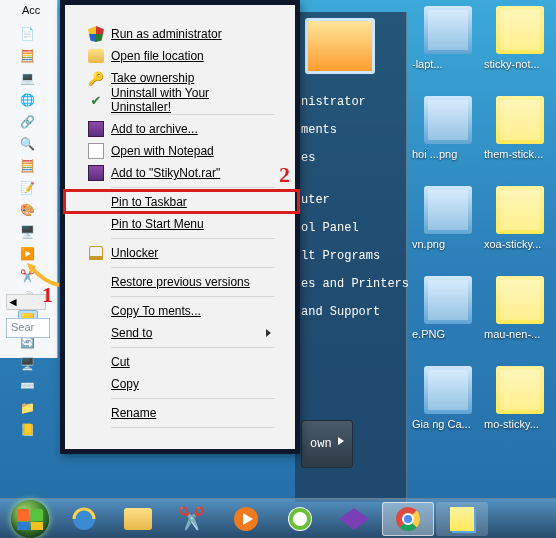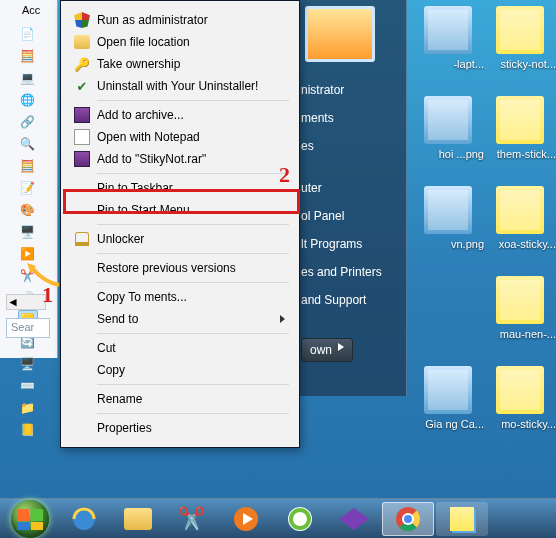--- a/index.html
+++ b/index.html
@@ -11,21 +11,21 @@
     overflow: hidden;
     position: relative;
     background: linear-gradient(180deg, #3ba9d9 0%, #2c7fb8 50%, #256ea8 100%);
   }
 
   
   .desktop { position: absolute; inset: 0; }
   .dicon {
     position: absolute;
     width: 72px;
-    text-align: right;
+    text-align: left;
     color: #fff;
     font-size: 11px;
     text-shadow: 0 1px 2px rgba(0,0,0,.7);
   }
   .dicon .di-img {
     width: 48px; height: 48px;
     margin: 0 auto 4px;
     background: #fff;
     border-radius: 3px;
     position: relative;
@@ -71,57 +71,59 @@
     width: 44px; height: 20px;
     border: 1px solid #aac4de;
     background: #fff;
     font-size: 11px; padding: 2px 4px; color: #7a8ca0;
     overflow: hidden;
   }
 
   
   .start-col {
     position: absolute;
-    left: 295px; top: 0;
-    width: 112px; height: 396px;
+    left: 295px; top: 12px;
+    width: 112px; height: 490px;
     background: rgba(30,60,90,.75);
     border-right: 1px solid rgba(255,255,255,.25);
     color: #fff;
     font-size: 12px;
+    font-family: Liberation Mono, monospace;
   }
   .start-thumb {
     width: 70px; height: 56px;
     margin: 6px 0 14px 10px;
     background: linear-gradient(#ffe59a,#ff9d2f);
     border: 3px solid #cfe6ff;
     border-radius: 3px;
   }
   .start-col .s-item {
     padding: 7px 6px;
     white-space: nowrap;
   }
   .shut {
     position:absolute; bottom:34px; left:6px;
     background:linear-gradient(#4a5a6a,#2f3b46);
     border:1px solid #1f2a33; border-radius:3px;
-    color:#fff; font-size:12px; padding:4px 8px;
+    color:#fff; font-size:12px; padding:16px 8px;
     display:flex; align-items:flex-start; gap:6px;
   }
   .shut .tri { width:0;height:0;border-left:6px solid #fff;border-top:4px solid transparent;border-bottom:4px solid transparent;}
 
   
   .ctx {
     position: absolute;
     left: 60px; top: 0;
     width: 240px;
     background: #f2f2f2;
-    border: 1px solid #0f172a;
+    border: 5px solid #0f172a;
     box-shadow: 2px 3px 8px rgba(0,0,0,.35);
-    padding: 8px;
+    padding: 18px;
     font-size: 12px;
+    text-decoration: underline;
   }
   .ctx-row {
     display: flex;
     align-items: center;
     height: 22px;
     padding: 0 20px 0 28px;
     position: relative;
     color: #000;
   }
   .ctx-row .ic {
@@ -219,20 +221,24 @@
       <div class="di-img note"></div>
       <div>them-stick...</div>
     </div>
   <div class="dicon" style="left:412px;top:186px">
       <div class="di-img img"></div>
       <div>vn.png</div>
     </div>
   <div class="dicon" style="left:484px;top:186px">
       <div class="di-img note"></div>
       <div>xoa-sticky...</div>
+    </div>
+  <div class="dicon" style="left:412px;top:276px">
+      <div class="di-img img"></div>
+      <div>e.PNG</div>
     </div>
   <div class="dicon" style="left:412px;top:366px">
       <div class="di-img img"></div>
       <div>Gia ng Ca...</div>
     </div>
   <div class="dicon" style="left:484px;top:276px">
       <div class="di-img note"></div>
       <div>mau-nen-...</div>
     </div>
   <div class="dicon" style="left:484px;top:366px">
@@ -360,23 +366,20 @@
         <span>Cut</span>
       </div>
       <div class="ctx-row">
         <span>Copy</span>
       </div>
       <div class="ctx-sep"></div>
       <div class="ctx-row">
         <span>Rename</span>
       </div>
       <div class="ctx-sep"></div>
-      <div class="ctx-row">
-        <span>Properties</span>
-      </div>
     </div>
 </div>
 
 <div class="anno-arrow" style="left:24px;top:260px">
   <svg width="40" height="30">
       <path d="M35 25 Q20 22 8 8" stroke="#ffb62f" stroke-width="4" fill="none"></path>
       <path d="M3 3 L12 6 L7 14 Z" fill="#ffb62f"></path>
     </svg>
 </div>
 <div class="anno-text" style="left:42px;top:282px">1</div>

